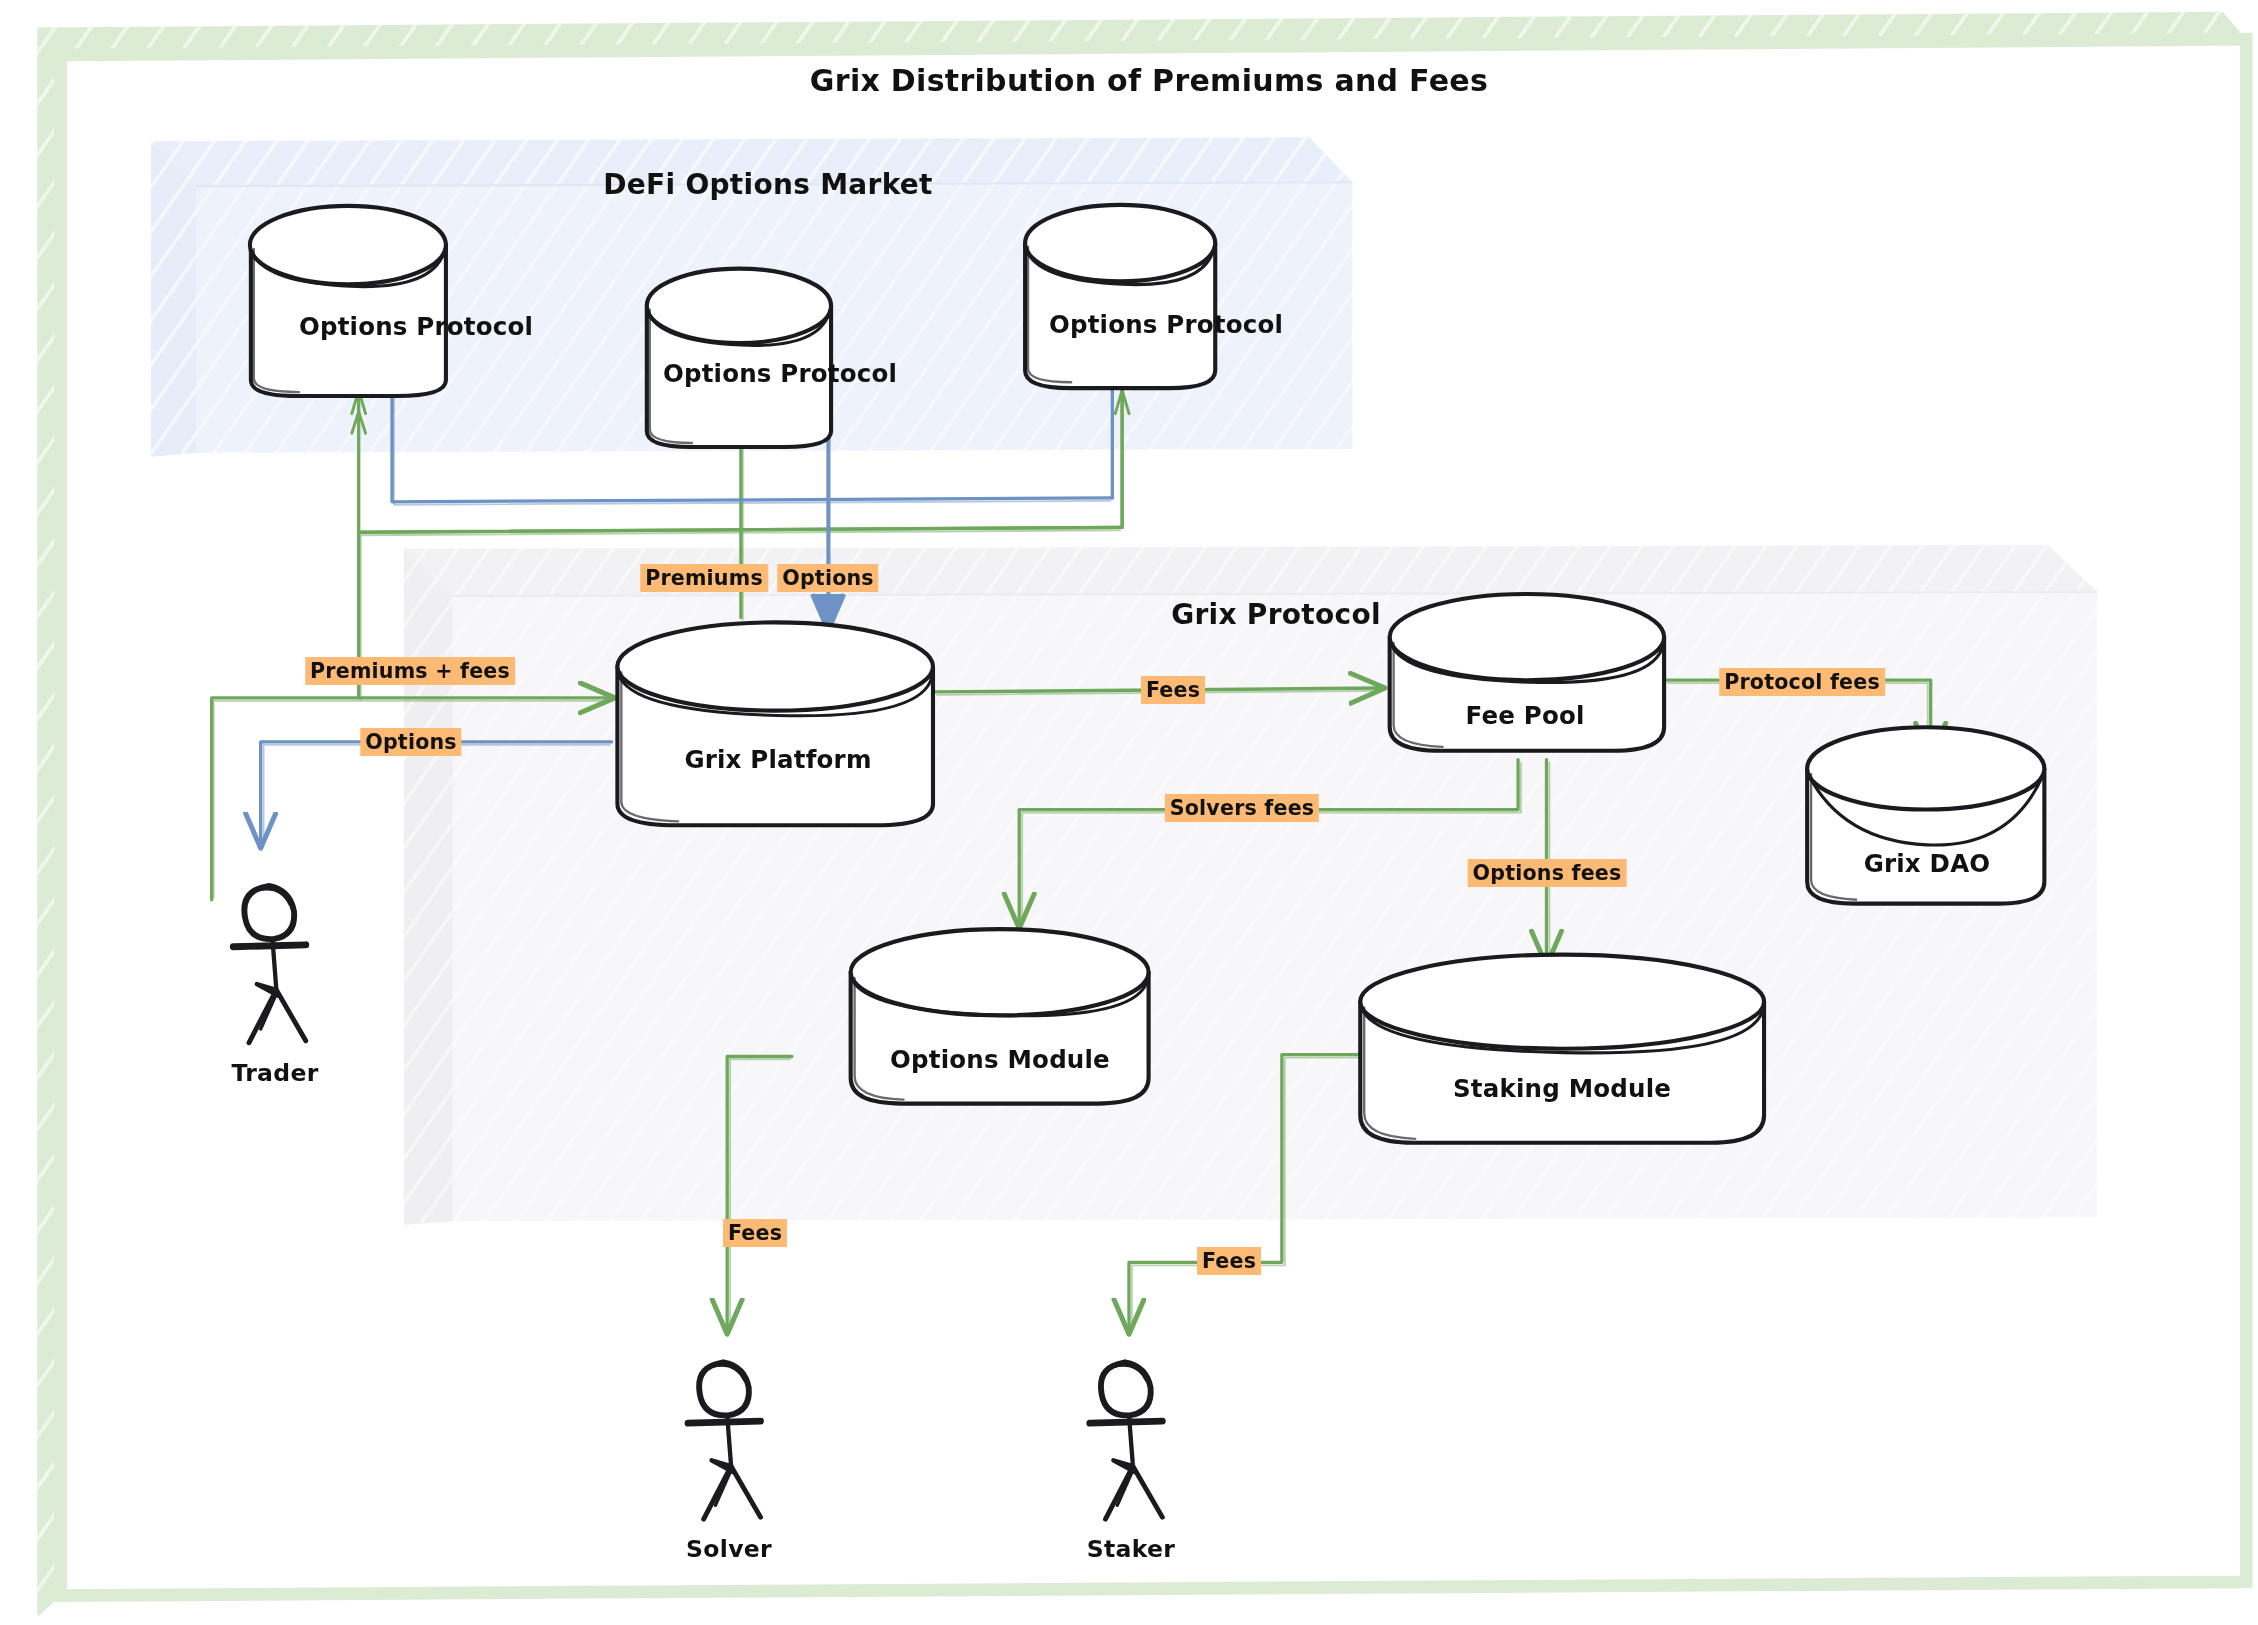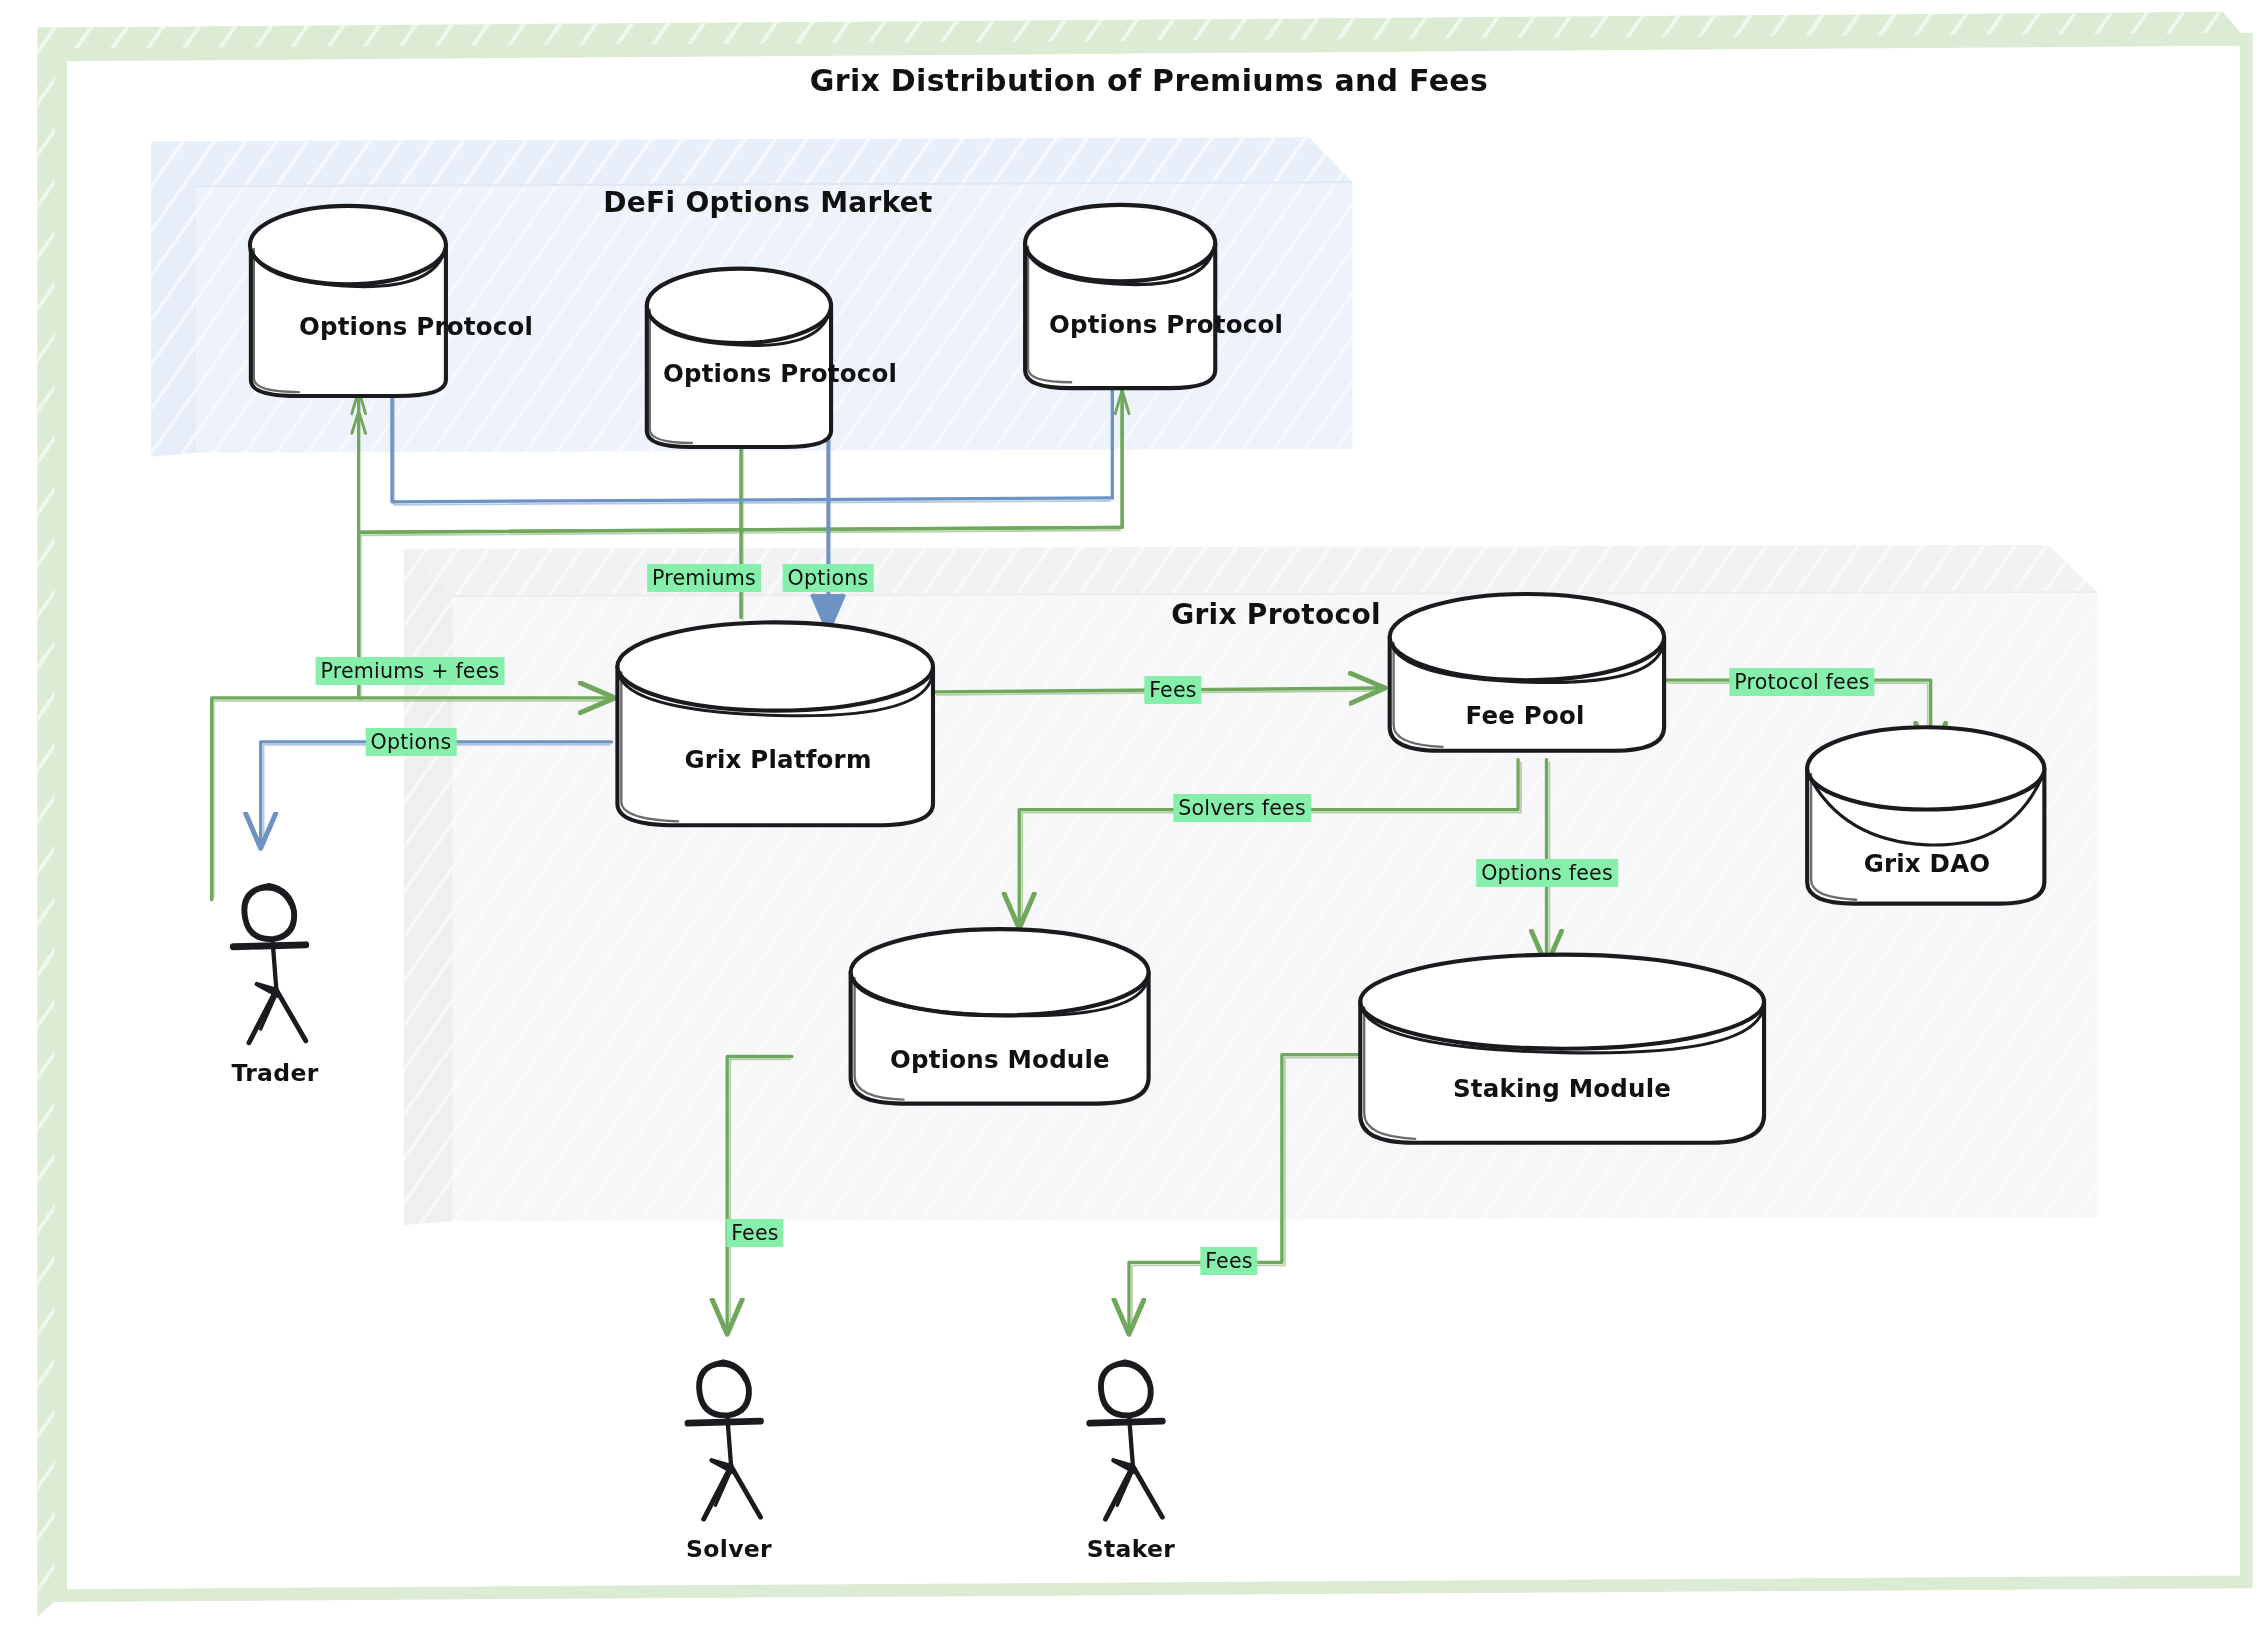--- a/index.html
+++ b/index.html
@@ -7,21 +7,21 @@
        font-family:"DejaVu Sans","Liberation Sans",sans-serif;}
   #stage{position:absolute;inset:0;width:2258px;height:1402px;}
   svg#canvas{position:absolute;left:0;top:0;width:2258px;height:1625px;display:block;}
 
   
   .txt{position:absolute;white-space:nowrap;color:#111111;
        font-family:"DejaVu Sans","Liberation Sans",sans-serif;font-weight:700;}
   .title{font-size:30px;letter-spacing:0.3px;}
   .grouplabel{font-size:28px;letter-spacing:0.3px;}
   .nodelabel{font-size:24.5px;letter-spacing:0.2px;}
-  .edgelabel{font-size:20.6px;font-weight:400;background:#86efac;padding:2px 4.9px;
+  .edgelabel{font-size:20.6px;font-weight:700;background:#fdba74;padding:2px 4.9px;
              letter-spacing:0.2px;}
   .actorlabel{font-size:23.5px;letter-spacing:0.3px;}
   .ctr{transform:translateX(-50%);}
 </style>
 </head>
 <body>
 
 <div id="stage">
 
 <svg id="canvas" viewBox="0 0 2304 1658" xmlns="http://www.w3.org/2000/svg">
@@ -247,21 +247,21 @@
       <path d="M1112,1452 L1186,1450" stroke-width="7"></path>
       <path d="M1152,1444 L1156,1496 L1136,1490 L1158,1502" stroke-width="4.4"></path>
       <path d="M1156,1496 L1128,1550 M1156,1496 L1186,1548" stroke-width="5"></path>
       <path d="M1156,1500 L1140,1536" stroke-width="3.4"></path>
     </g>
   </g>
 </svg>
 
 <div class="txt title ctr" style="left:1149px;top:63px;">Grix Distribution of Premiums and Fees</div>
 
-<div class="txt grouplabel ctr" style="left:768px;top:186px;">DeFi Options Market</div>
+<div class="txt grouplabel ctr" style="left:768px;top:168px;">DeFi Options Market</div>
 <div class="txt grouplabel ctr" style="left:1276px;top:598px;">Grix Protocol</div>
 
 <div class="txt nodelabel ctr" style="left:416px;top:312px;">Options Protocol</div>
 <div class="txt nodelabel ctr" style="left:780px;top:359px;">Options Protocol</div>
 <div class="txt nodelabel ctr" style="left:1166px;top:310px;">Options Protocol</div>
 <div class="txt nodelabel ctr" style="left:778px;top:745px;">Grix Platform</div>
 <div class="txt nodelabel ctr" style="left:1525px;top:693px;margin-top:8px;">Fee Pool</div>
 <div class="txt nodelabel ctr" style="left:1927px;top:849px;">Grix DAO</div>
 <div class="txt nodelabel ctr" style="left:1000px;top:1045px;">Options Module</div>
 <div class="txt nodelabel ctr" style="left:1562px;top:1074px;">Staking Module</div>

